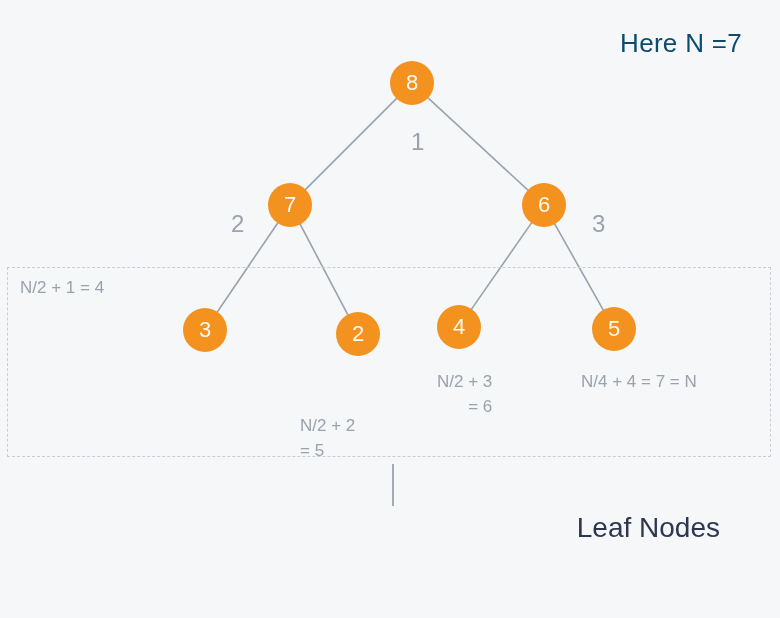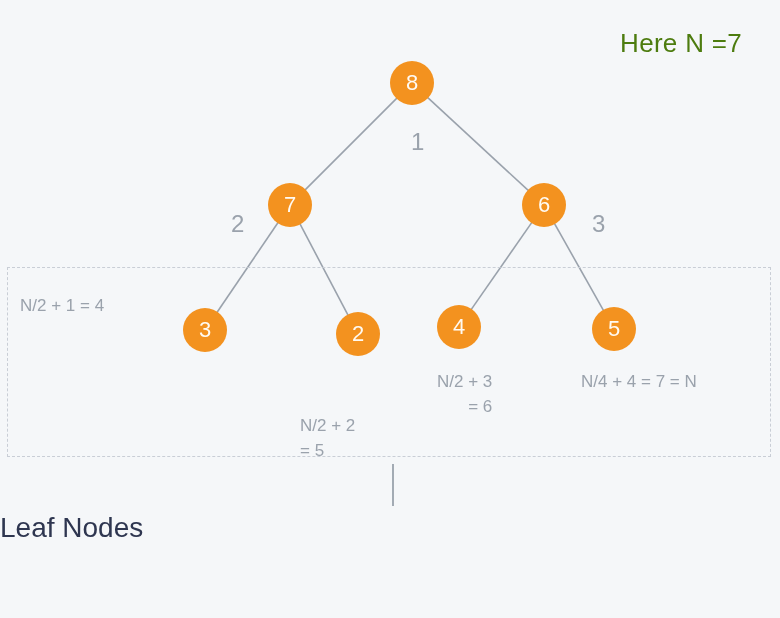--- a/index.html
+++ b/index.html
@@ -25,21 +25,21 @@
     top: 0;
     width: 780px;
     height: 618px;
     pointer-events: none;
   }
   .title {
     position: absolute;
     right: 38px;
     top: 28px;
     font-size: 26px;
-    color: #4d7c0f;
+    color: #0c4a6e;
     letter-spacing: 0.3px;
     white-space: nowrap;
   }
   .leafbox {
     position: absolute;
     left: 7px;
     top: 267px;
     width: 764px;
     height: 190px;
     border: 1px dashed #c9ced6;
@@ -75,21 +75,21 @@
     font-size: 17px;
     white-space: nowrap;
     line-height: 1.45;
     z-index: 2;
   }
   .caption {
     position: absolute;
     left: 0;
     top: 512px;
     width: 720px;
-    text-align: left;
+    text-align: right;
     font-size: 28px;
     color: #2e3650;
   }
   .caption span { display: inline-block; }
 </style>
 </head>
 <body>
 
 <div id="canvas">
 
@@ -129,21 +129,21 @@
       <div class="node" style="left: 614px; top: 329px; background: rgb(243, 146, 31); color: rgb(255, 250, 242);">
         <span>5</span>
       </div>
     </div>
   <div id="edge-labels-layer">
       <div class="edge-label" style="left: 411px; top: 128px; color: rgb(154, 162, 172);">1</div>
       <div class="edge-label" style="left: 231px; top: 210px; color: rgb(154, 162, 172);">2</div>
       <div class="edge-label" style="left: 592px; top: 210px; color: rgb(154, 162, 172);">3</div>
     </div>
   <div id="leaf-labels-layer">
-      <div class="leaf-label" style="left: 20px; top: 294px; color: rgb(154, 162, 172);">
+      <div class="leaf-label" style="left: 20px; top: 276px; color: rgb(154, 162, 172);">
         <div>N/2 + 1 = 4</div>
       </div>
       <div class="leaf-label" style="left: 300px; top: 370px; color: rgb(154, 162, 172); margin-top: 44px;">
         <div>N/2 + 2</div>
         <div>= 5</div>
       </div>
       <div class="leaf-label" style="left: 437px; top: 370px; color: rgb(154, 162, 172); text-align: right;">
         <div>N/2 + 3</div>
         <div>= 6</div>
       </div>

